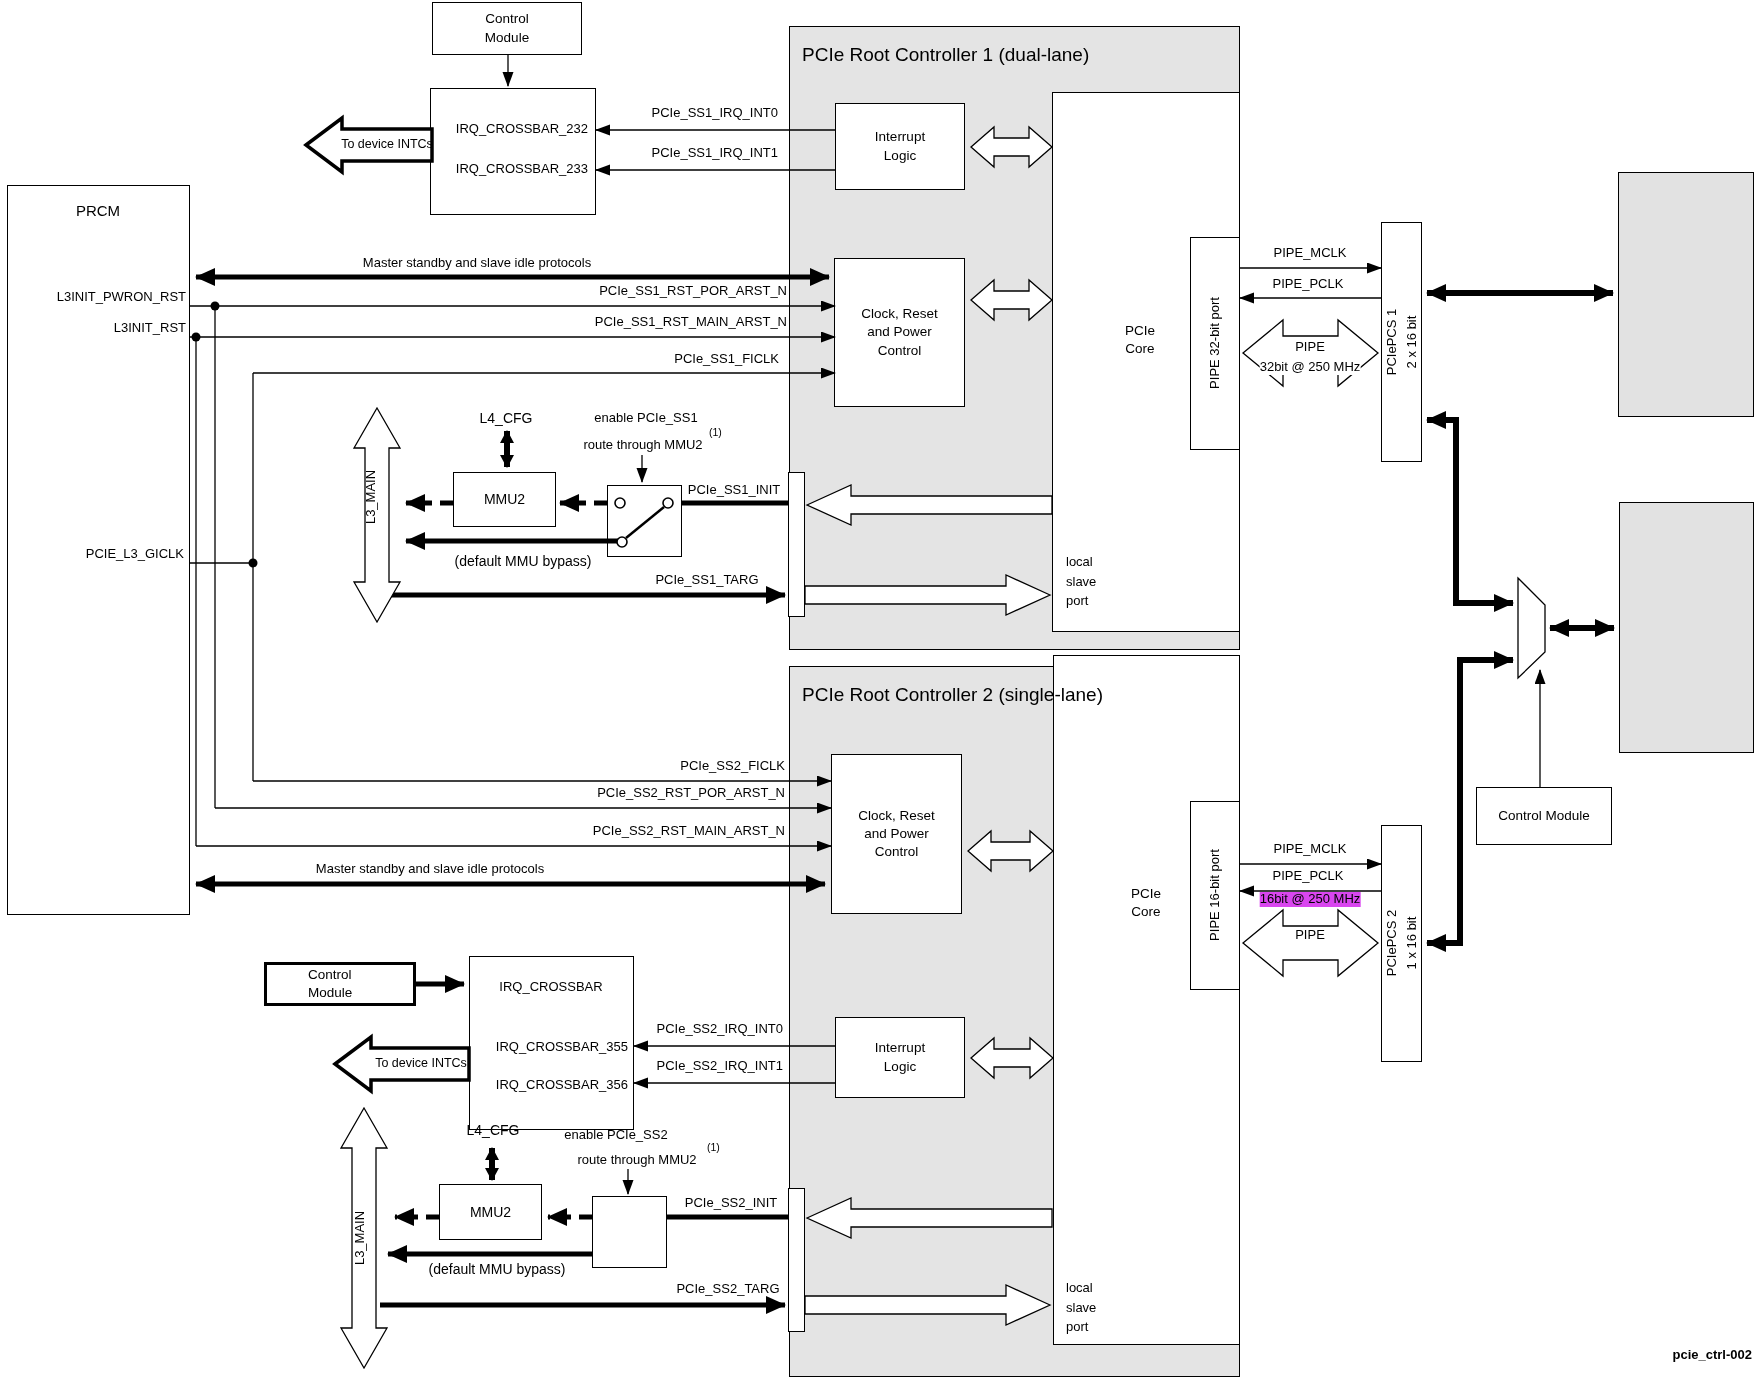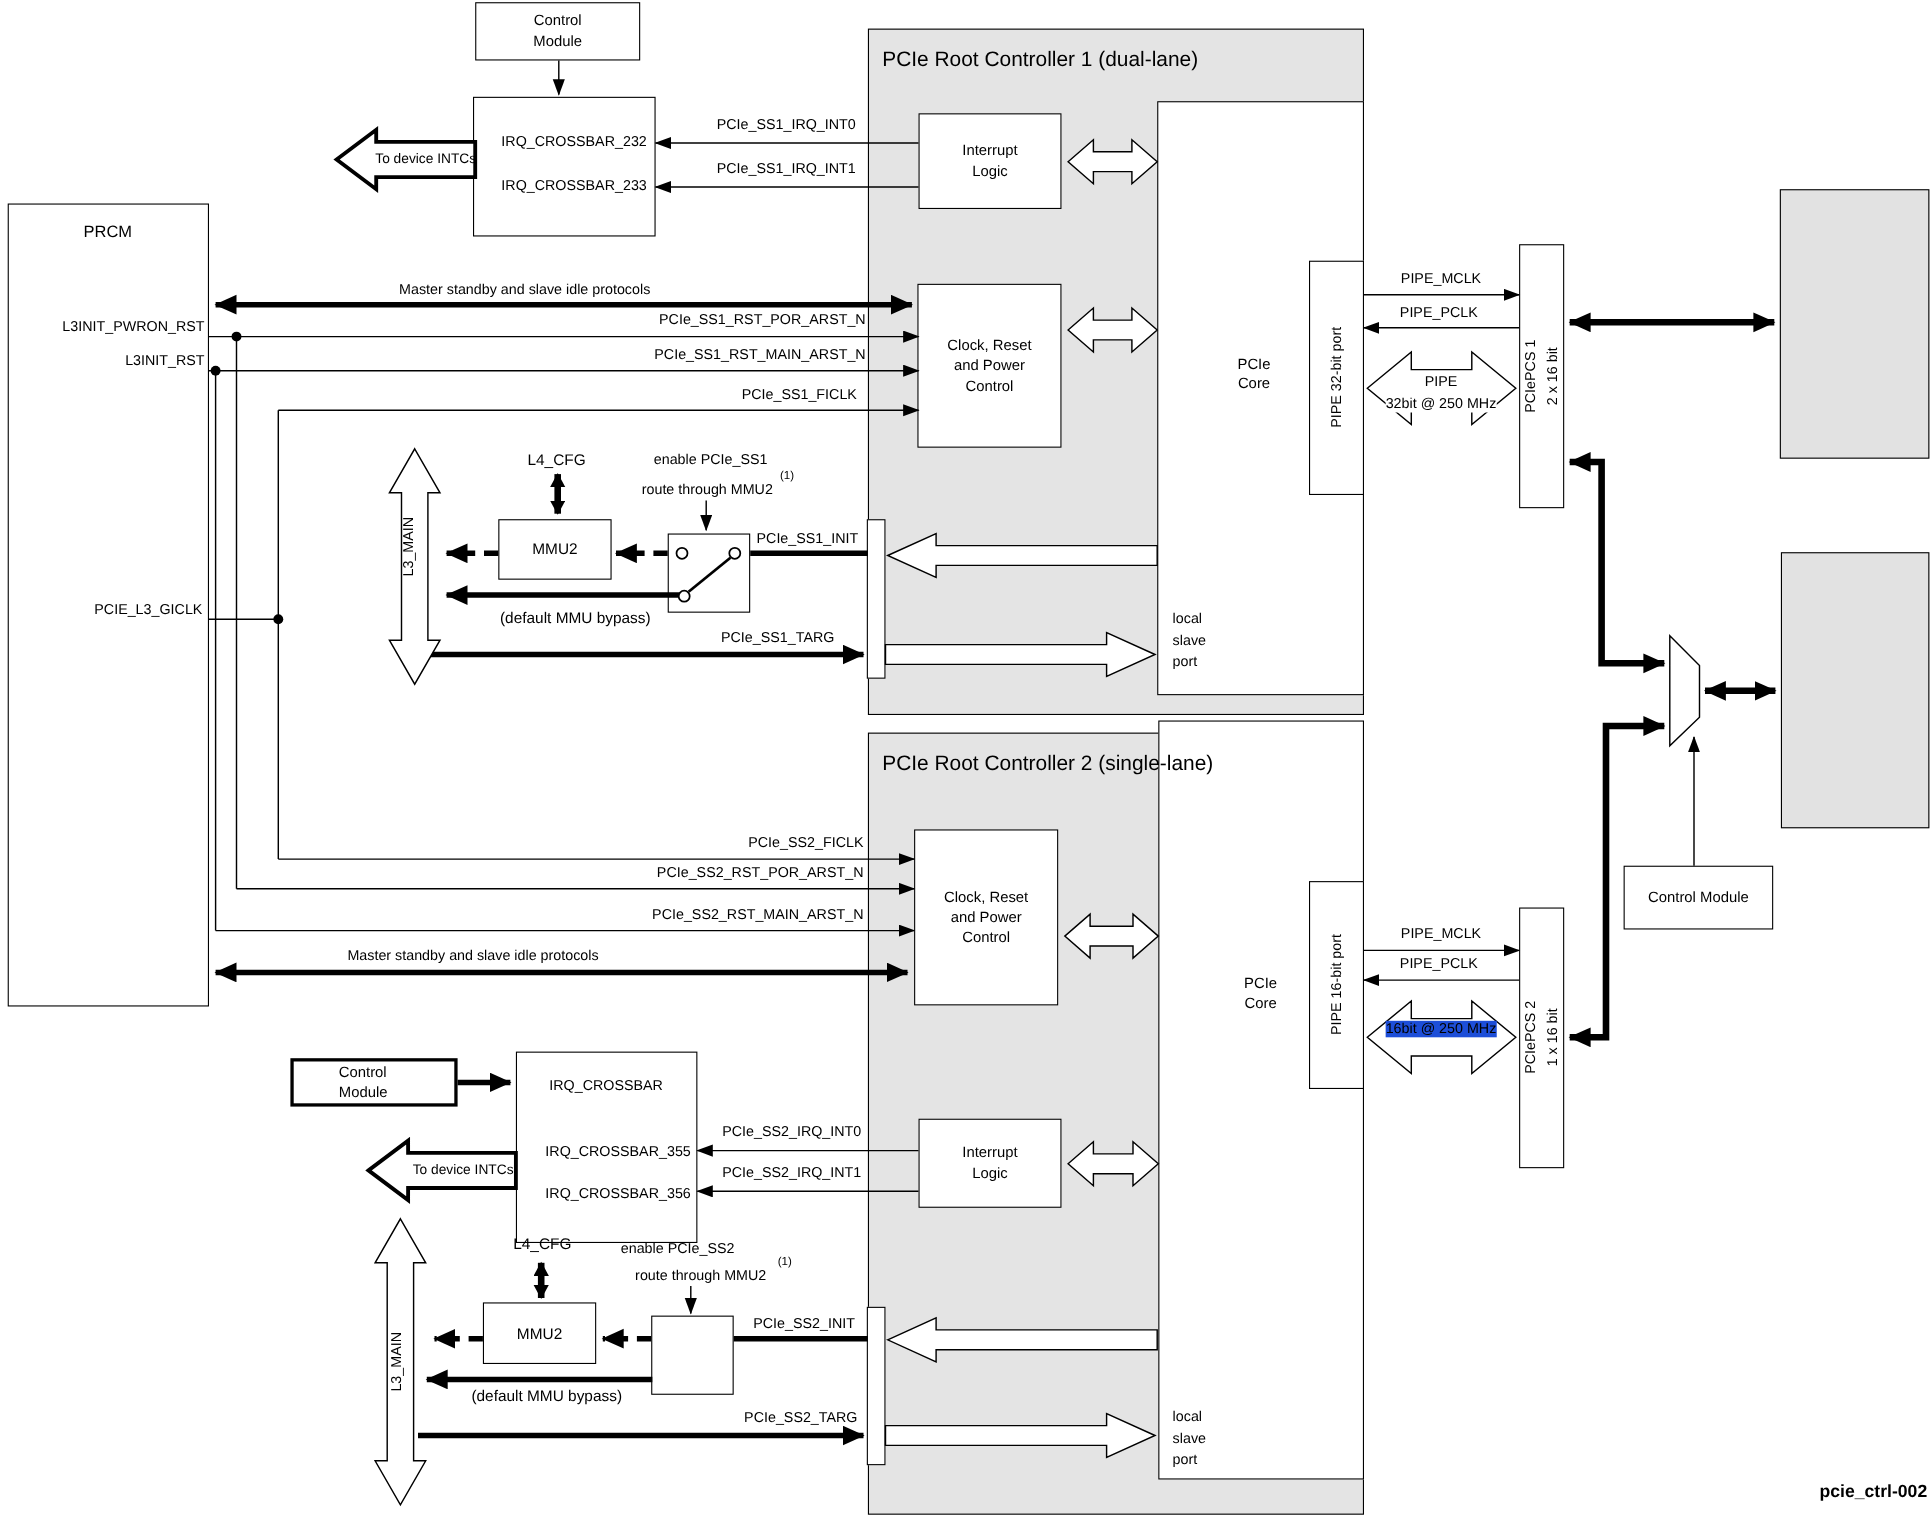--- a/index.html
+++ b/index.html
@@ -12,21 +12,21 @@
   svg{position:absolute;left:0;top:0;}
   .lbl{position:absolute;font-size:13px;line-height:1.12;white-space:nowrap;}
   .c{transform:translateX(-50%);}
   .r{transform:translateX(-100%);}
   .title{font-size:19px;}
   .bt{position:absolute;display:flex;align-items:center;justify-content:center;
       text-align:center;font-size:13.5px;line-height:1.35;box-sizing:border-box;}
   .vt{position:absolute;transform:translate(-50%,-50%) rotate(-90deg);
       white-space:nowrap;text-align:center;font-size:13px;line-height:1.5;}
   .sm{font-size:10.5px;}
-  .fig{font-size:16px;font-weight:bold;}
+  .fig{font-size:13px;font-weight:bold;}
   .wrap{display:inline-block;}
 </style>
 </head>
 <body>
 
 <div id="stage">
 
   <div class="box gray" style="left:789px;top:26px;width:451px;height:624px;"></div>
   <div class="box gray" style="left:789px;top:666px;width:451px;height:711px;"></div>
   <div class="box" style="left:7px;top:185px;width:183px;height:730px;"></div>
@@ -231,20 +231,20 @@
   <div class="vt" style="left:360px;top:1238px;">L3_MAIN</div>
 
   <div class="bt" style="left:1096px;top:878px;width:100px;height:50px;">
       <span class="wrap" style="width:46px;">PCIe Core</span>
     </div>
   <div class="lbl" style="left:1066px;top:1278px;width:48px;white-space:normal;line-height:1.5;">local slave port</div>
   <div class="vt" style="left:1215px;top:895px;">PIPE 16-bit port</div>
   <div class="lbl c" style="left:1310px;top:842px;">PIPE_MCLK</div>
   <div class="lbl c" style="left:1308px;top:869px;">PIPE_PCLK</div>
   <div class="lbl c" style="left:1310px;top:928px;">PIPE</div>
-  <div class="lbl c" style="left:1310px;top:928px;background:#1d4ed8;">16bit @ 250 MHz</div>
+  <div class="lbl c" style="left:1310px;top:892px;background:#d946ef;">16bit @ 250 MHz</div>
   <div class="vt" style="left:1401px;top:943px;">
     <div>PCIePCS 2</div>
     <div>1 x 16 bit</div>
   </div>
 
   <div class="lbl r fig" style="left:1752px;top:1348px;">pcie_ctrl-002</div>
 </div>
 
 </body></html>

